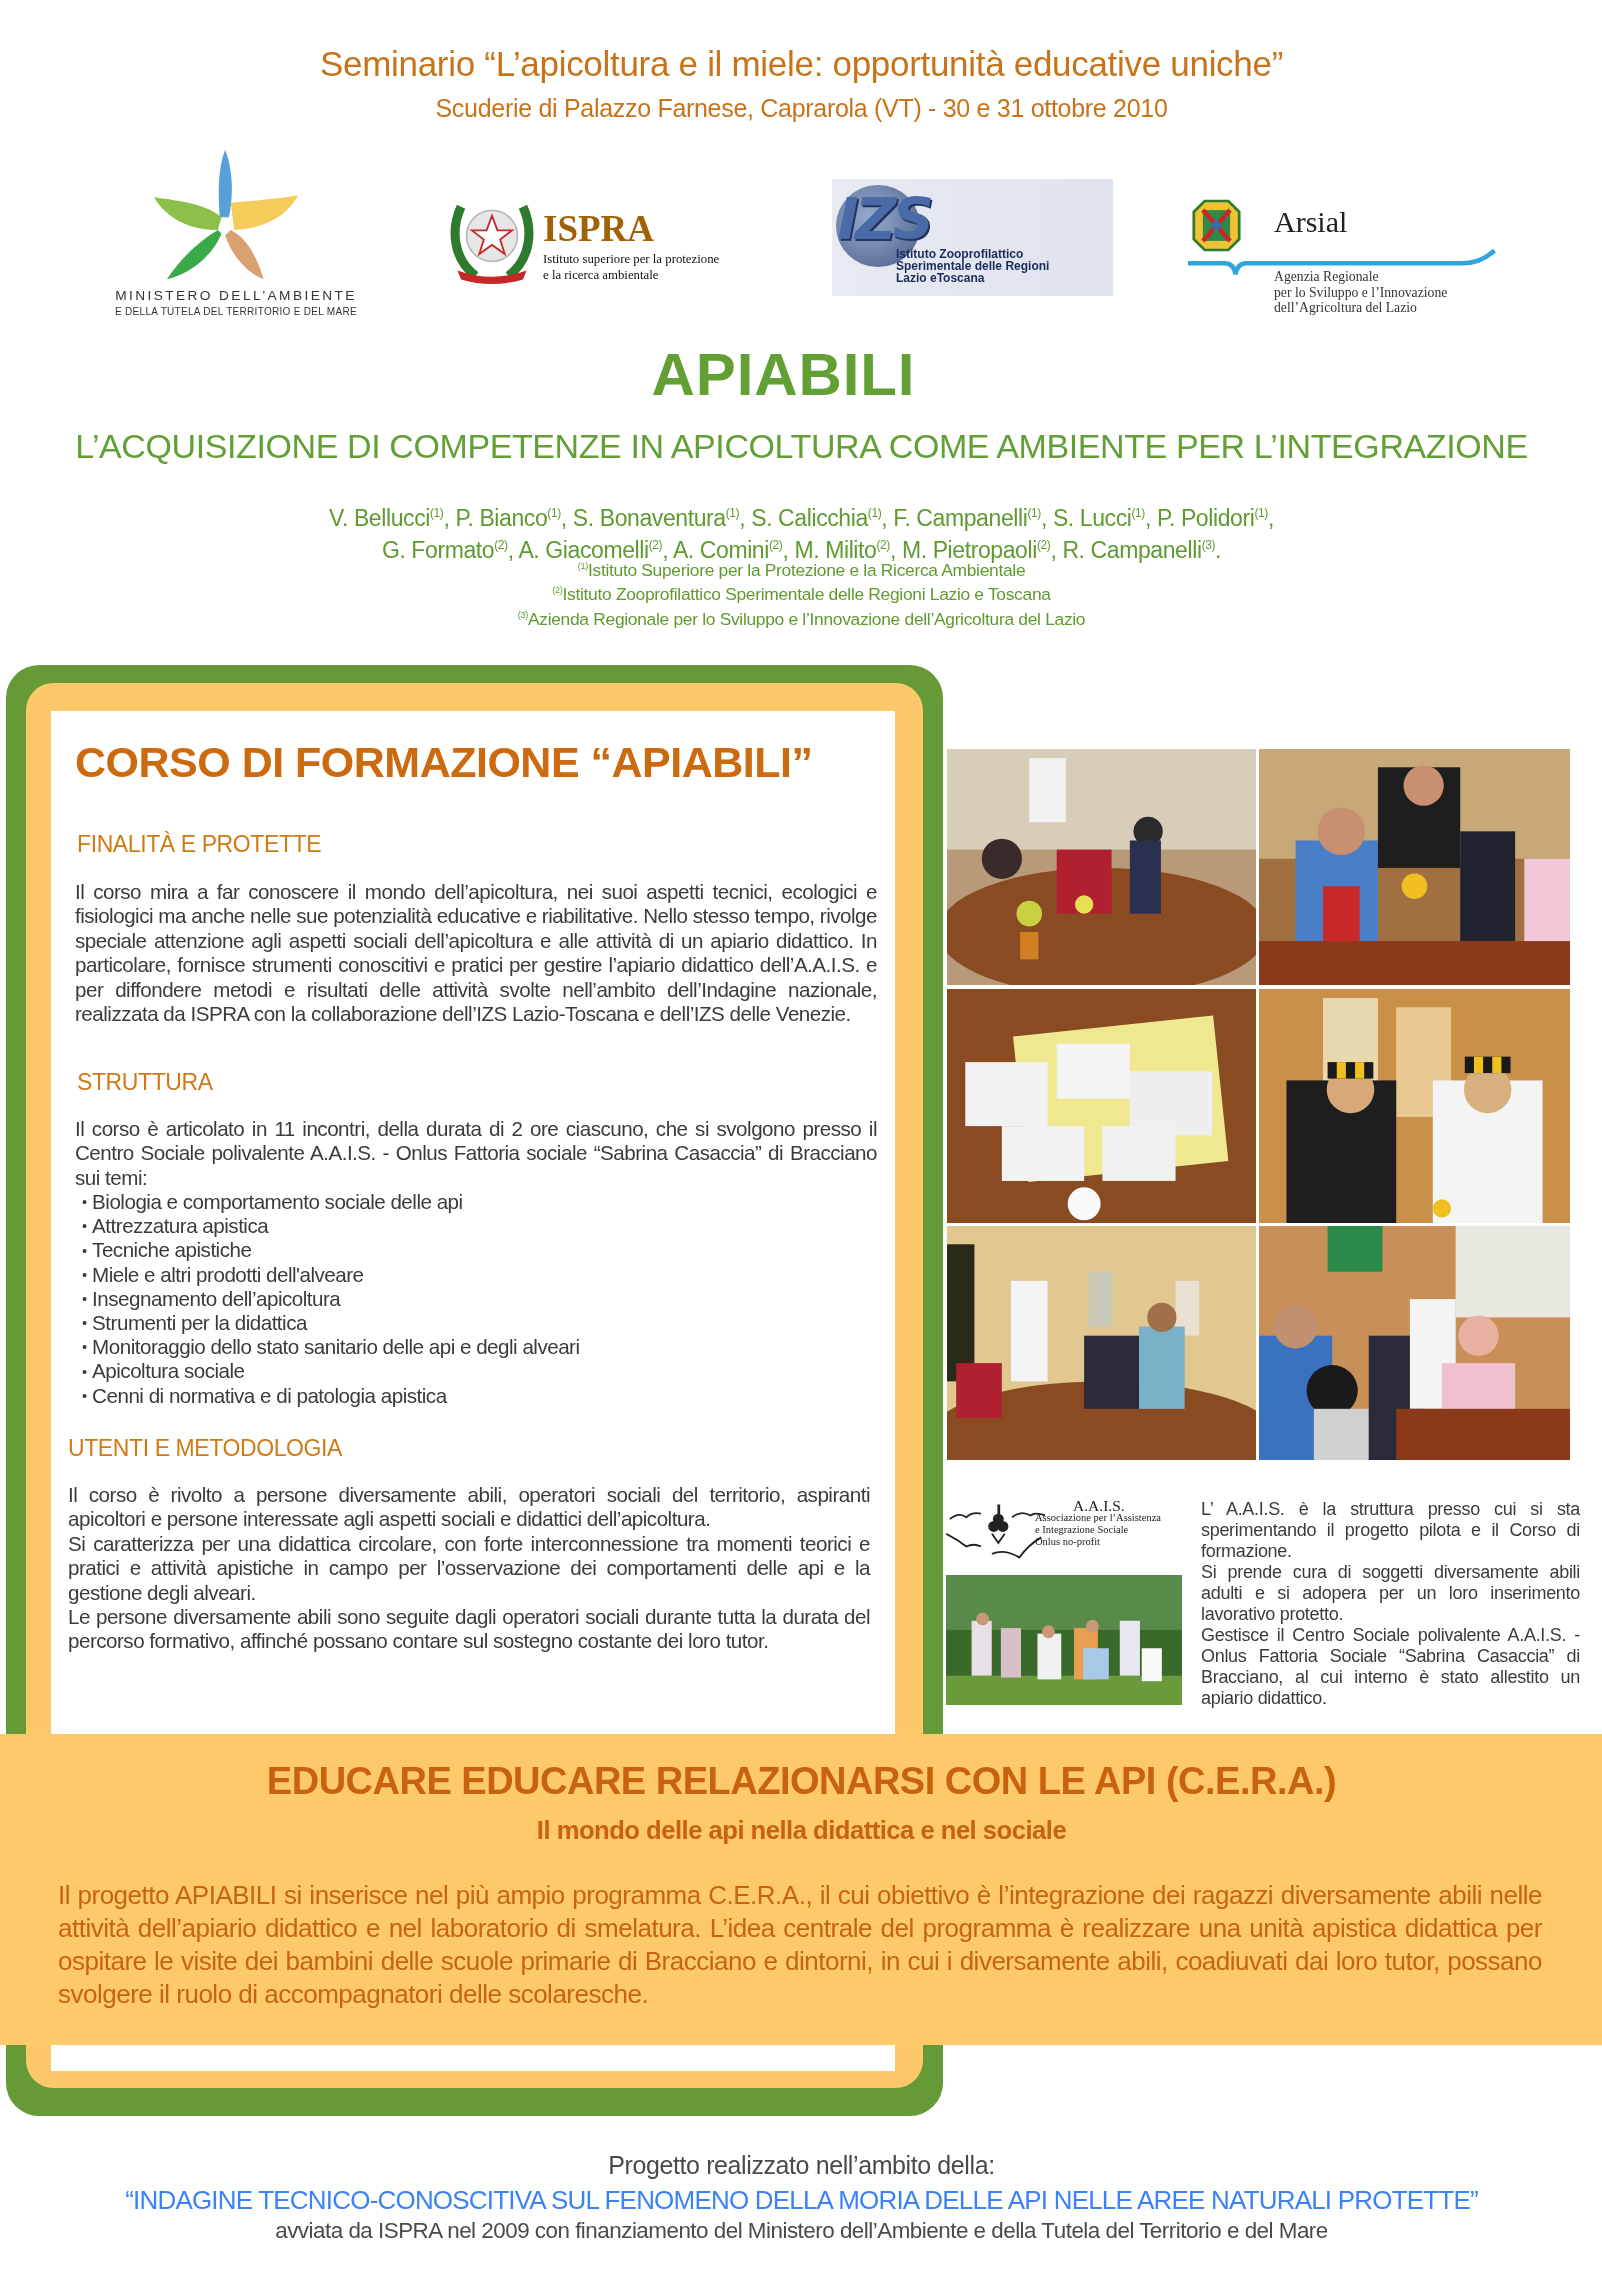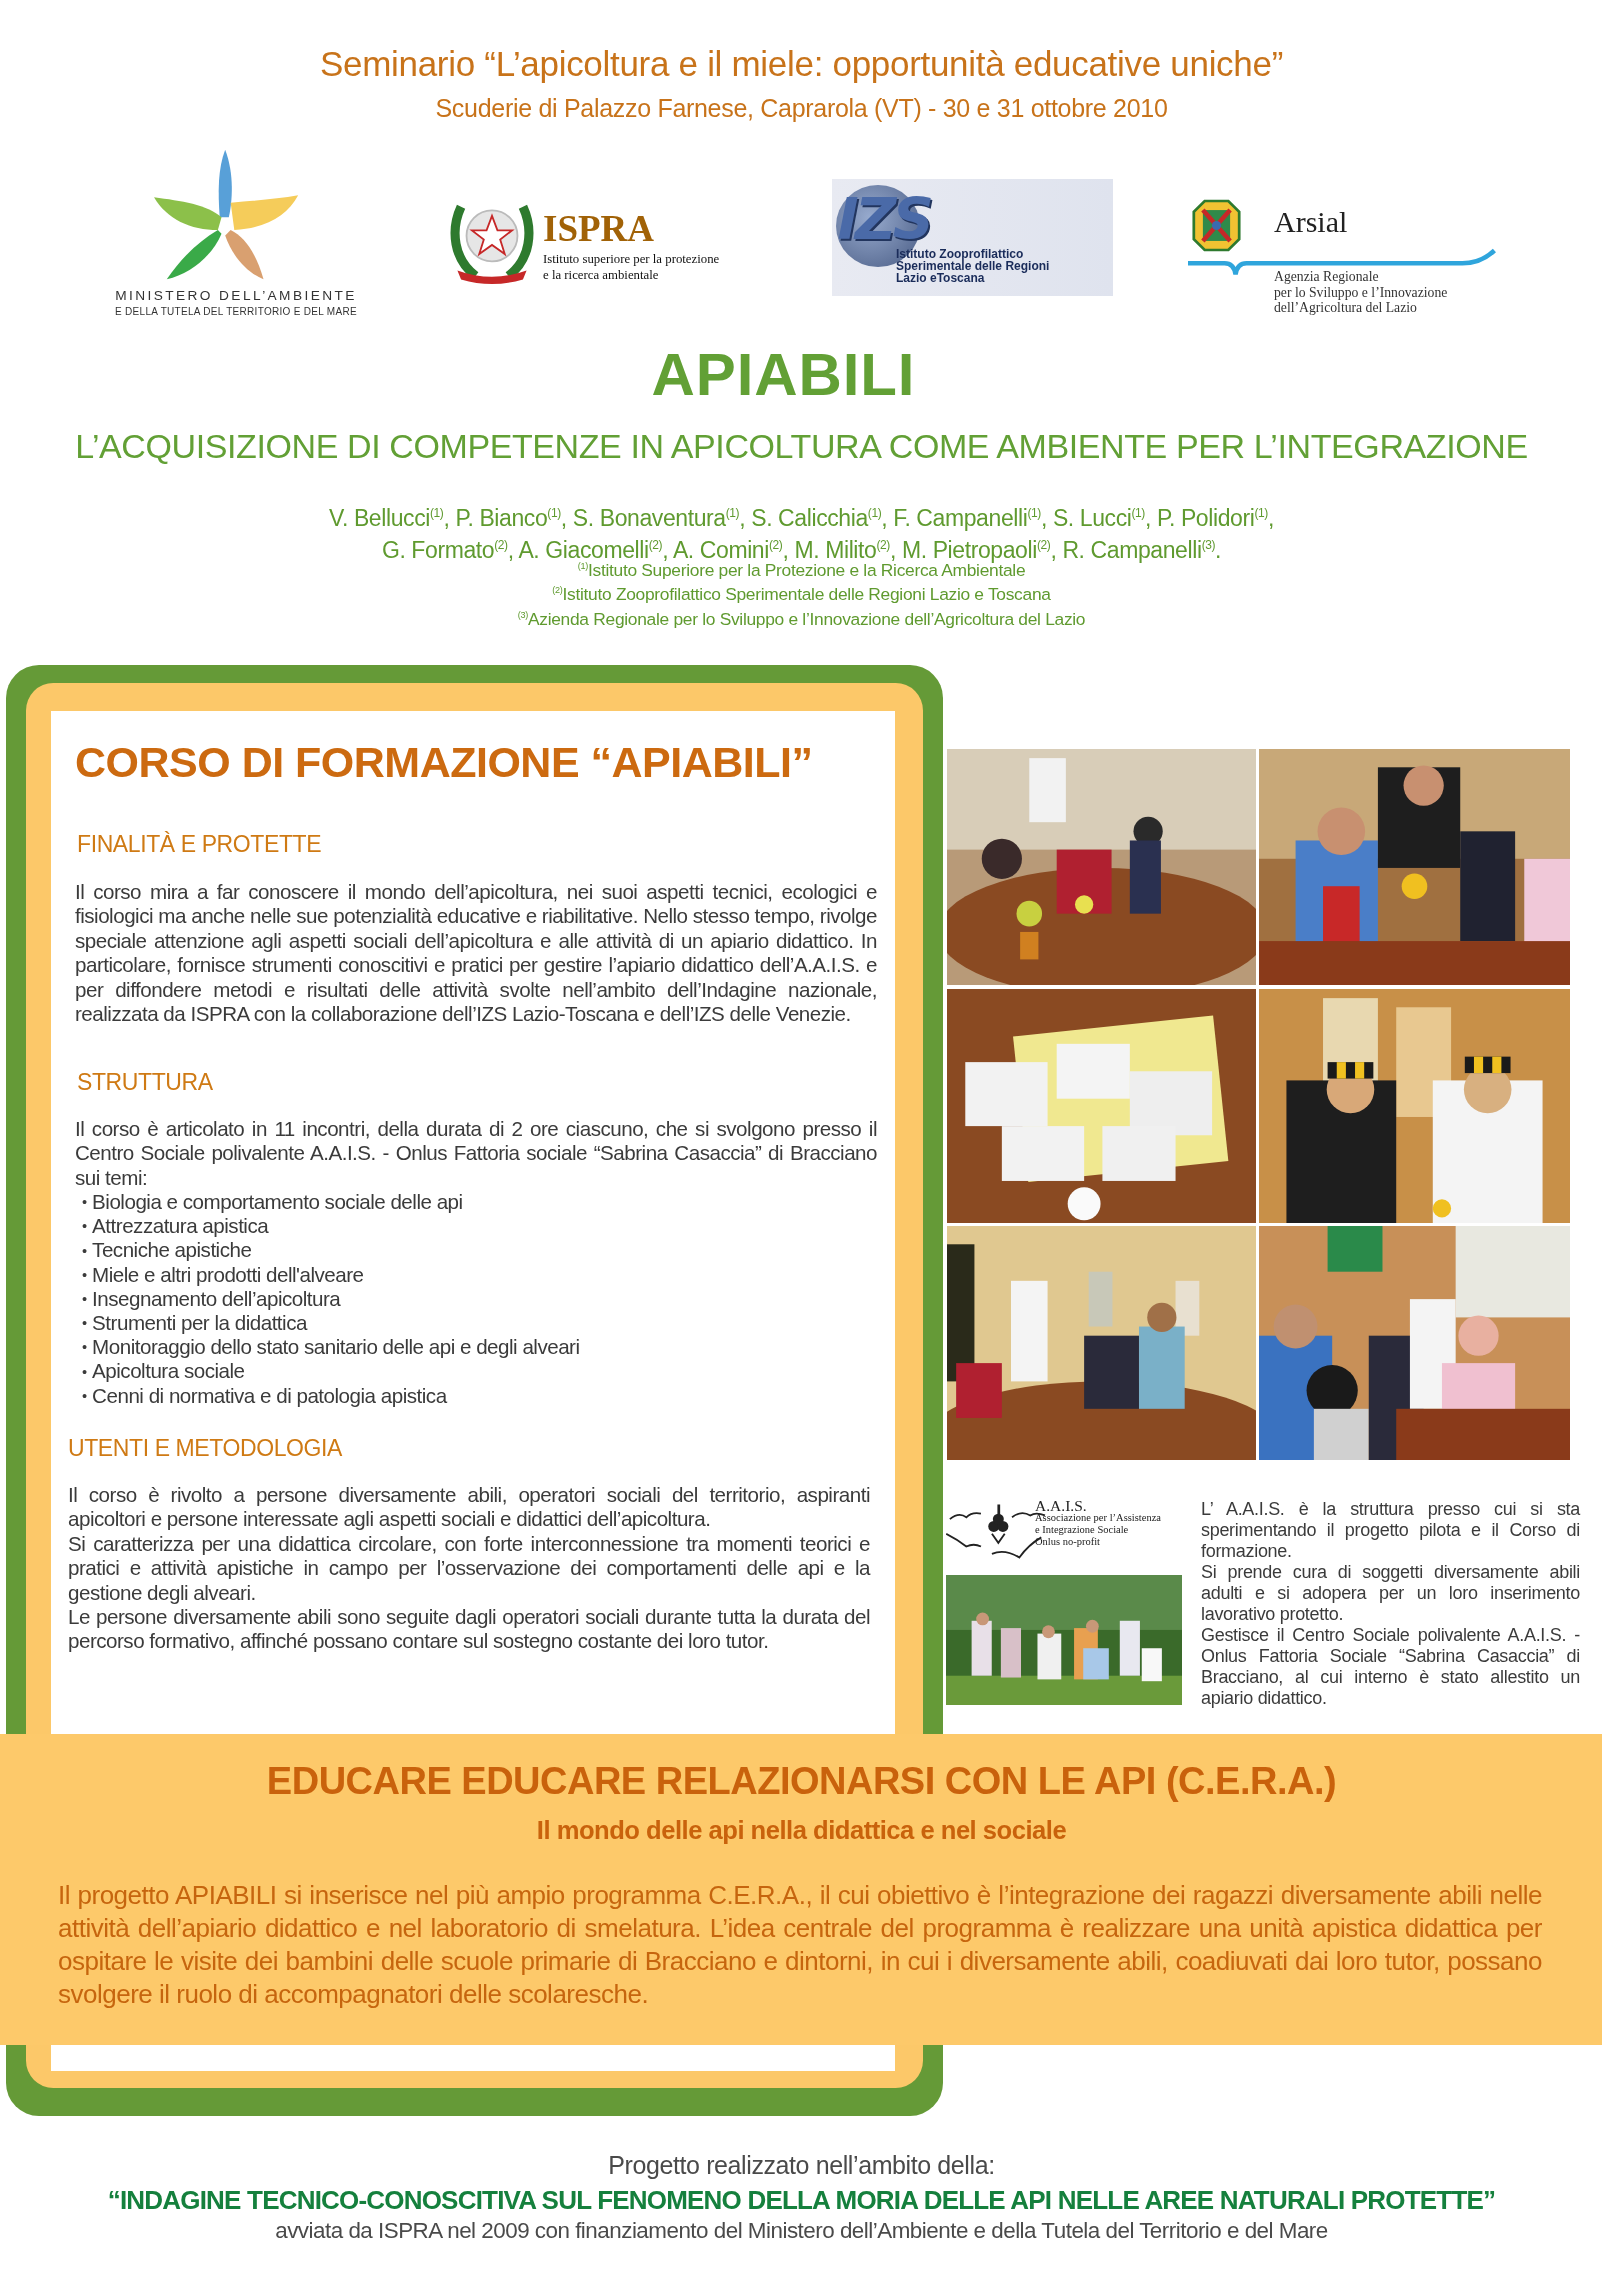--- a/index.html
+++ b/index.html
@@ -53,32 +53,32 @@
   .body-text { left: 75px; width: 802px; color: #3b3b3b; font-size: 20.6px; line-height: 24.4px; text-align: justify; letter-spacing: -0.5px; }
   .bullets { left: 82px; color: #3b3b3b; font-size: 20.6px; line-height: 24px; letter-spacing: -0.5px; list-style: none; }
   .bullets li::before { content: "\2022"; margin-right: 5.5px; font-size: 14.6px; vertical-align: 1.8px; }
 
   
   .photo { background: #7a5a3a; overflow: hidden; }
   .photo svg { width: 100%; height: 100%; display: block; }
 
   .aais-logo { left: 946px; top: 1499px; width: 101px; height: 64px; }
   .aais-name { left: 1035px; top: 1500px; font-family: "Liberation Serif", serif; font-size: 14.6px; color: #222; line-height: 12px; }
-  .aais-name .big { font-size: 15.5px; }
+  .aais-name .big { font-size: 15.5px; margin-left: 38px; }
   .aais-text { left: 1201px; top: 1499px; width: 379px; color: #3b3b3b; font-size: 18px; line-height: 21px; text-align: justify; letter-spacing: -0.3px; }
 
   
   .cera-band { left: 0; top: 1734px; width: 1603px; height: 311px; background: #fdc96a; }
   .cera-title { left: 0; width: 1603px; top: 1760px; text-align: center; color: #c9620c; font-weight: bold; font-size: 38px; letter-spacing: -0.5px; }
   .cera-sub { left: 0; width: 1603px; top: 1816px; text-align: center; color: #c9620c; font-weight: bold; font-size: 25.6px; letter-spacing: -0.5px; }
   .cera-text { left: 58px; width: 1484px; top: 1879px; color: #c6650e; font-size: 26px; line-height: 33px; text-align: justify; letter-spacing: -0.5px; }
 
   
   .foot1 { left: 0; width: 1603px; top: 2151px; text-align: center; color: #4a4a4a; font-size: 25px; letter-spacing: -0.4px; }
-  .foot2 { left: 0; width: 1603px; top: 2185px; text-align: center; color: #15803d; font-size: 26px; letter-spacing: -0.8px; font-weight: bold; }
+  .foot2 { left: 0; width: 1603px; top: 2185px; text-align: center; color: #3b82f6; font-size: 26px; letter-spacing: -0.8px; }
   .foot3 { left: 0; width: 1603px; top: 2218px; text-align: center; color: #4a4a4a; font-size: 22.4px; letter-spacing: -0.5px; }
 </style>
 </head>
 <body>
 
 <div class="abs seminar-title">Seminario “L’apicoltura e il miele: opportunità educative uniche”</div>
 <div class="abs seminar-sub">Scuderie di Palazzo Farnese, Caprarola (VT) - 30 e 31 ottobre 2010</div>
 
 <div class="abs logo-min">
   <svg class="star" viewBox="0 0 160 150">

